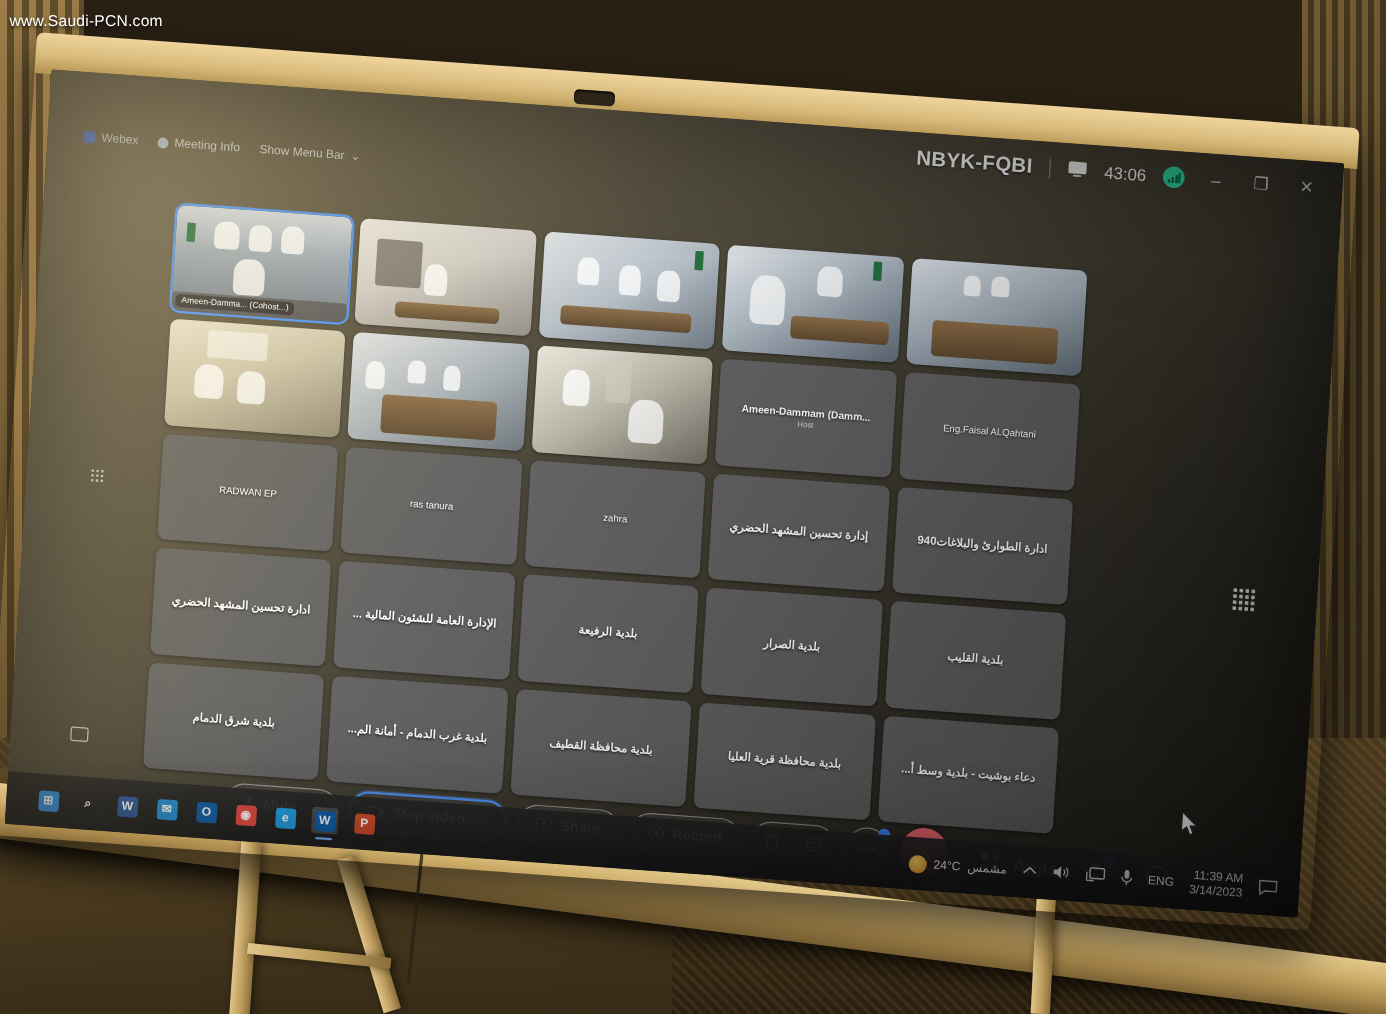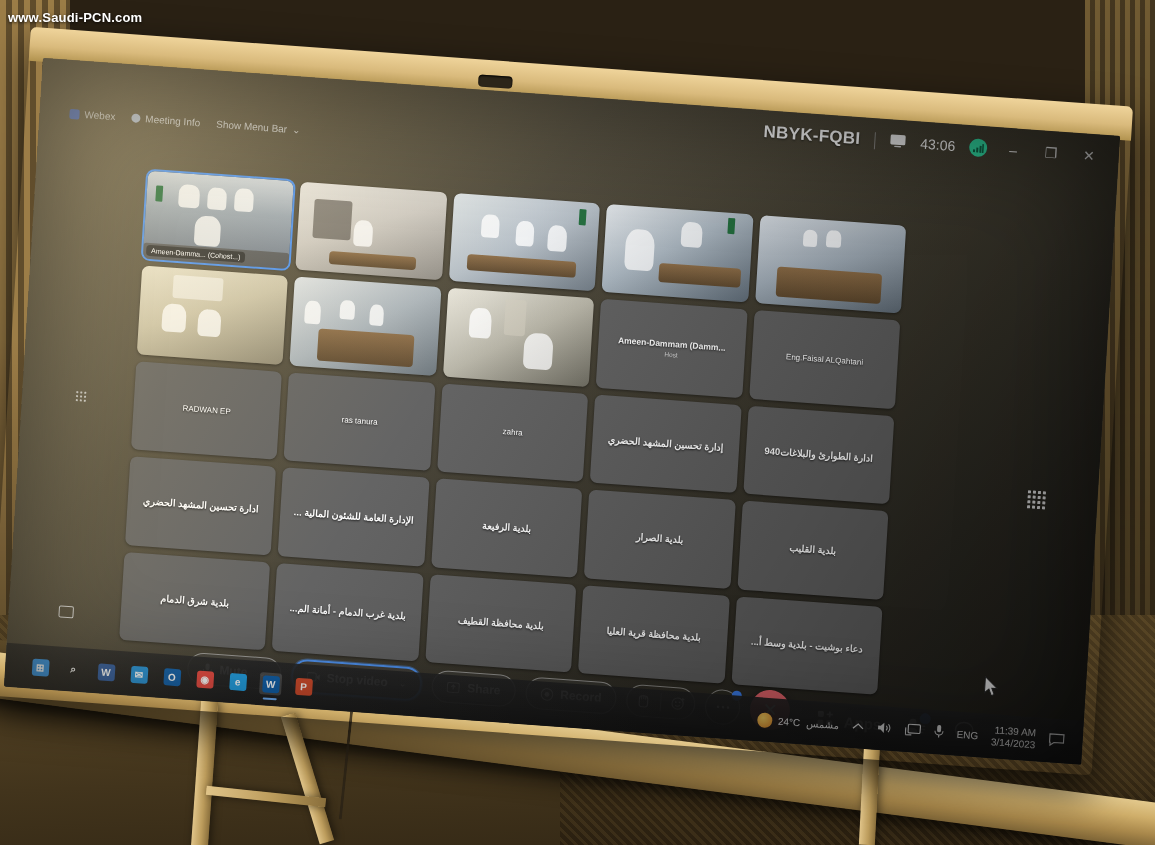--- a/index.html
+++ b/index.html
@@ -169,21 +169,21 @@
   .tbico.active:after{content:"";position:absolute;left:4px;right:4px;bottom:-5px;height:2px;
     background:#6fb3ff;border-radius:1px;}
   #tb-right{margin-left:auto;display:flex;align-items:center;gap:13px;padding-right:18px;
     color:#e8e8e8;font-size:10px;}
   #weather{display:flex;align-items:center;gap:6px;}
   #sun{width:15px;height:15px;border-radius:50%;
     background:radial-gradient(circle at 38% 35%,#ffd966,#f0a33c 70%,#e08a2a);}
   #clock{text-align:right;line-height:1.25;font-size:10px;}
 
   #cursor{position:absolute;left:978px;top:548px;width:16px;height:22px;}
-  #watermark{position:absolute;left:8px;top:10px;color:#fff;font-size:13px;font-weight:700;
+  #watermark{position:absolute;left:8px;top:10px;color:#fff;font-size:13px;font-weight:400;
     text-shadow:0 1px 3px rgba(0,0,0,.8);letter-spacing:.2px;z-index:60;}
 </style>
 </head>
 <body>
 
 <div id="photo">
   <div id="wall-left"></div>
   <div id="wall-right"></div>
   <div id="floor"></div>
   <div id="cabinet"></div>

